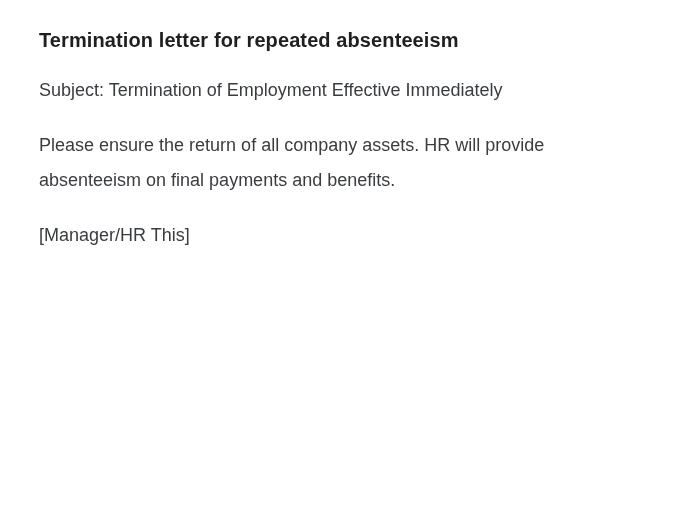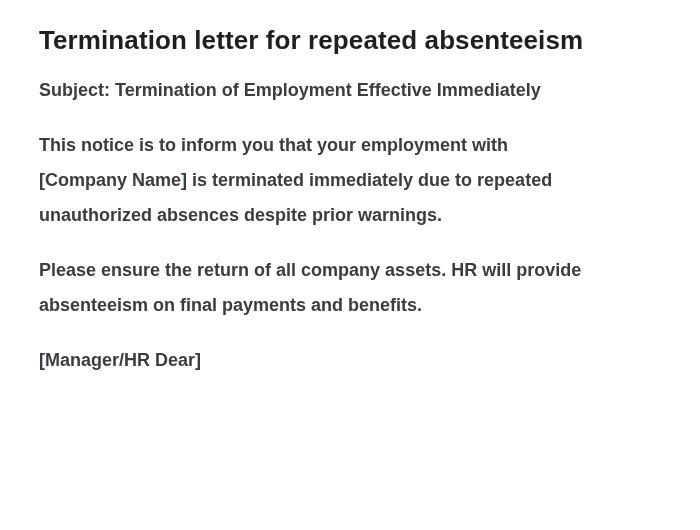--- a/index.html
+++ b/index.html
@@ -11,46 +11,43 @@
     width: 700px;
     height: 530px;
     overflow: hidden;
     font-family: "Liberation Sans", sans-serif;
   }
   .letter {
     padding: 27px 40px 0 39px;
   }
   .letter h1 {
     margin: 0 0 20px 0;
-    font-size: 26px;
+    font-size: 20px;
     line-height: 26px;
     font-weight: 700;
     color: #1f1f1f;
     letter-spacing: 0.1px;
   }
   .letter p {
     margin: 0 0 20px 0;
     font-size: 18px;
     line-height: 35px;
-    font-weight: 700;
+    font-weight: 400;
     color: #3a3d40;
     white-space: pre-line; 
   }
 </style>
 </head>
 <body>
 
 <main class="letter">
   <h1>Termination letter for repeated absenteeism</h1>
 
   <p>Subject: Termination of Employment Effective Immediately</p>
 
 
-  <p>This notice is to inform you that your employment with
-[Company Name] is terminated immediately due to repeated
-unauthorized absences despite prior warnings.</p>
 
   <p>Please ensure the return of all company assets. HR will provide
 absenteeism on final payments and benefits.</p>
 
 
-  <p>[Manager/HR Dear]</p>
+  <p>[Manager/HR This]</p>
 </main>
 
 </body></html>

